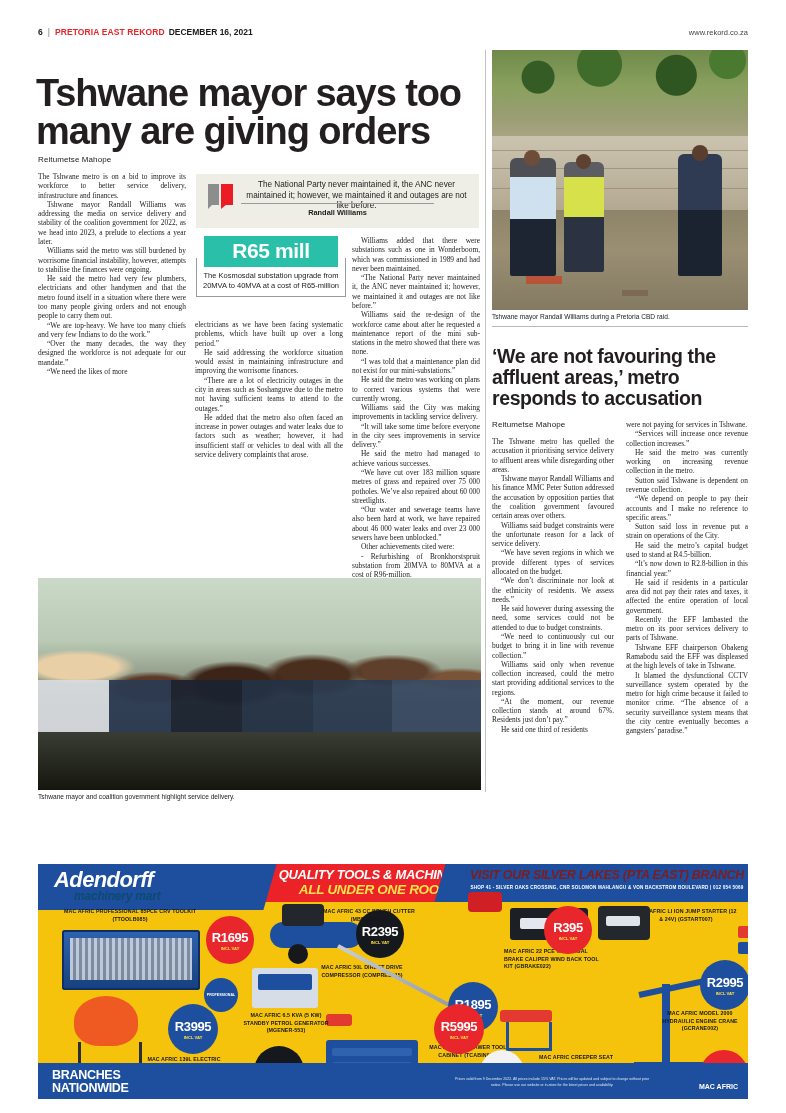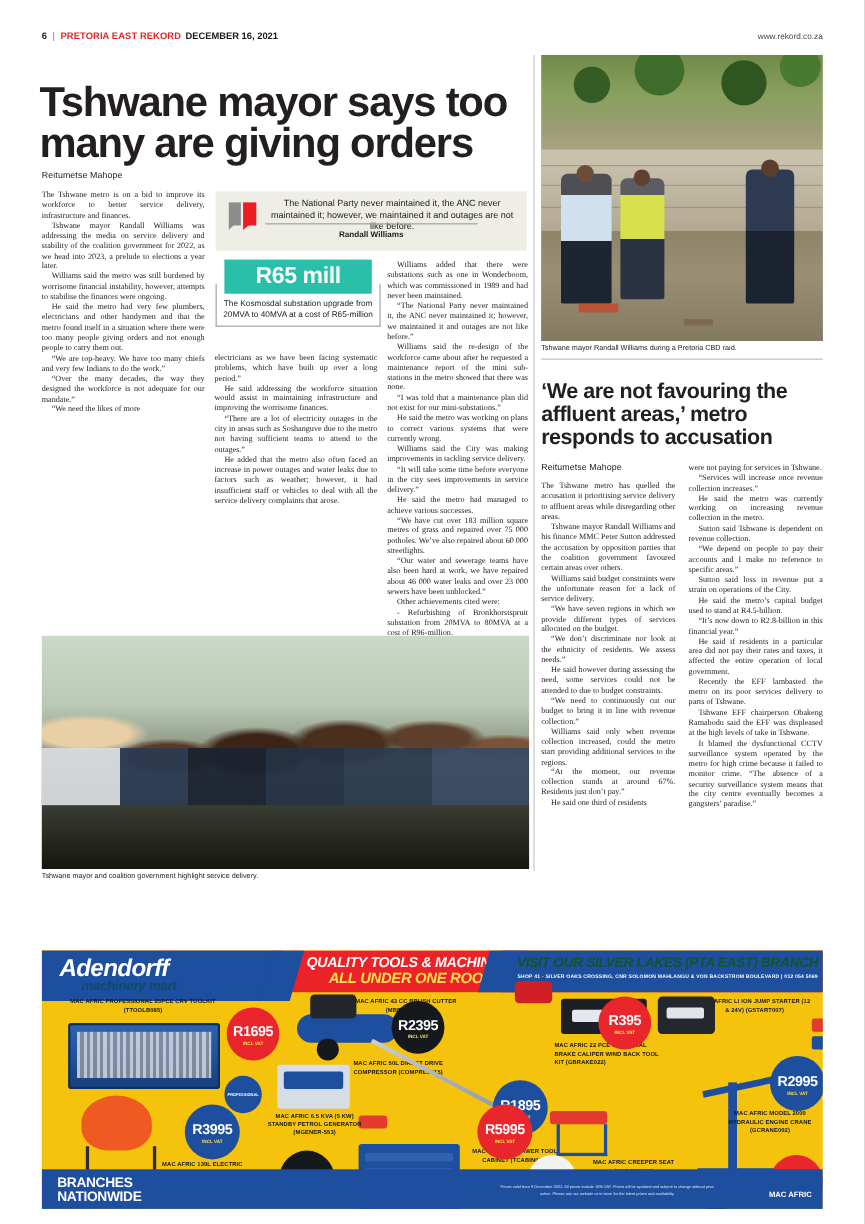--- a/index.html
+++ b/index.html
@@ -141,21 +141,21 @@
   .ad-brand-sub{position:absolute;left:36px;top:25px;font-family:"Liberation Sans",sans-serif;
     font-weight:bold;font-style:italic;font-size:12px;color:#0c4a6e;letter-spacing:-.2px;}
   .ad-slogan{position:absolute;left:232px;top:3px;width:210px;text-align:center;
     font-family:"Liberation Sans",sans-serif;font-weight:bold;font-style:italic;color:#fff;}
   .ad-slogan .l1{font-size:13px;display:block;letter-spacing:-.3px;}
   .ad-slogan .l2{font-size:13.5px;display:block;color:#ffe14a;letter-spacing:-.3px;}
   .ad-blueband{position:absolute;left:418px;top:0;width:292px;height:38px;background:#1d4f9e;}
   .ad-blueband:before{content:"";position:absolute;left:-16px;top:0;width:34px;height:38px;background:#1d4f9e;transform:skewX(-16deg);}
   .ad-visit{position:absolute;left:430px;top:4px;width:278px;text-align:center;
     font-family:"Liberation Sans",sans-serif;font-weight:bold;font-style:italic;
-    font-size:12.5px;color:#14532d;letter-spacing:-.3px;}
+    font-size:12.5px;color:#7f1d1d;letter-spacing:-.3px;}
   .ad-addr{position:absolute;left:430px;top:21px;width:278px;text-align:center;
     font-family:"Liberation Sans",sans-serif;font-weight:bold;font-size:4.6px;color:#fff;letter-spacing:.2px;}
 
   .prod-label{position:absolute;font-family:"Liberation Sans",sans-serif;font-weight:bold;
     font-size:5.3px;line-height:1.45;color:#15181d;text-align:center;letter-spacing:.1px;}
   .price{position:absolute;border-radius:50%;display:flex;flex-direction:column;
     align-items:center;justify-content:center;color:#fff;
     font-family:"Liberation Sans",sans-serif;font-weight:bold;}
   .price .amt{font-size:13px;letter-spacing:-.4px;}
   .price .vat{font-size:4.2px;color:#ffe14a;margin-top:1px;}

